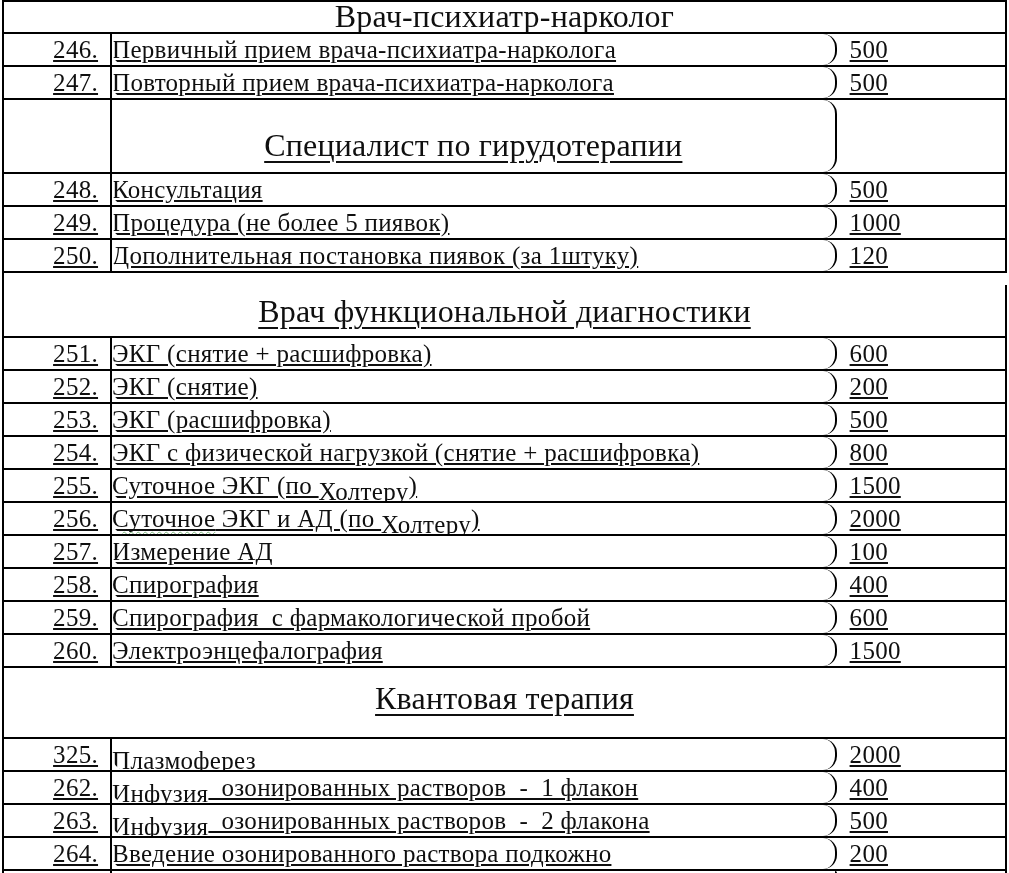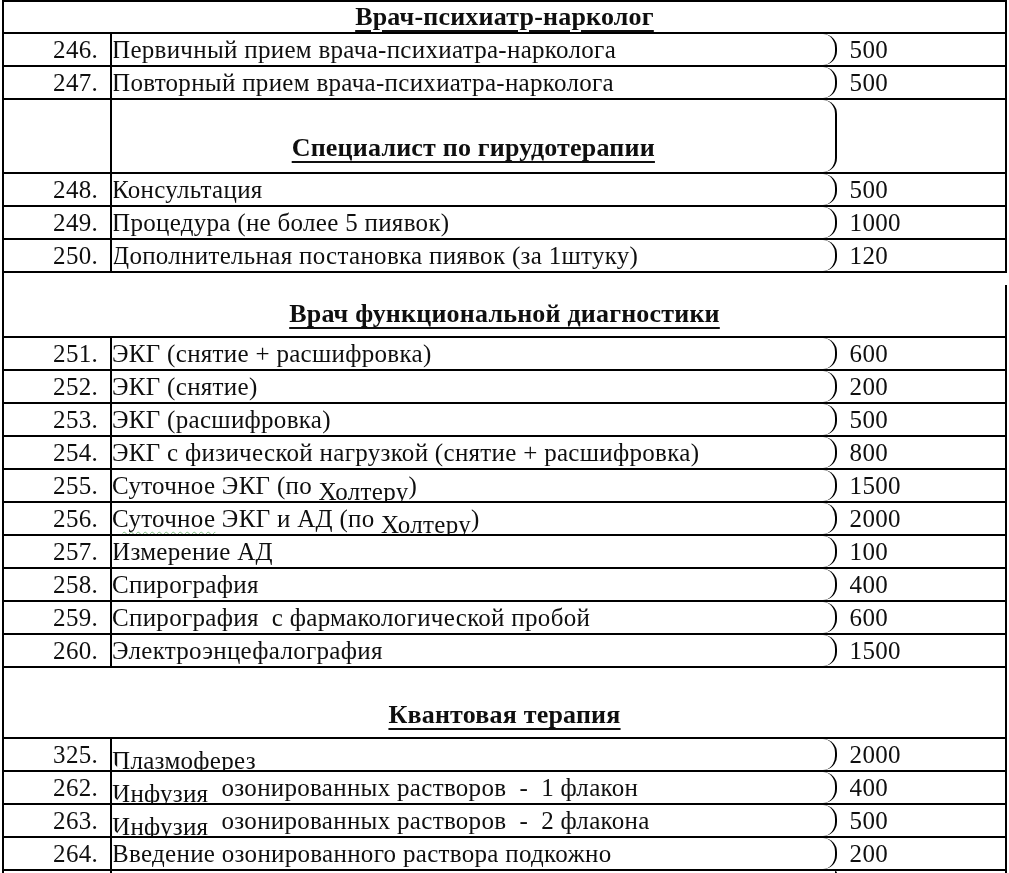--- a/index.html
+++ b/index.html
@@ -55,38 +55,38 @@
     width: 172px;
     border-right: 2px solid #000;
     padding-left: 13px;
   }
   .cell.full {
     width: 1003px;
     border-right: 2px solid #000;
     justify-content: center;
   }
   .sec-title {
-    font-weight: bold;
-    font-size: 26px;
+    font-weight: normal;
+    font-size: 32px;
     letter-spacing: 0.2px;
     text-decoration: underline;
     text-decoration-thickness: 2px;
     text-underline-offset: 5px;
     white-space: pre;
   }
   
   .trow.v-top { height: 32px; }
   .trow.v-top .cell.full { align-items: center; }
   .trow.v-celled { height: 74px; }
   .trow.v-celled .cell.svc { justify-content: center; align-items: flex-end; padding-bottom: 9px; }
   .trow.v-merged-medium { height: 65px; }
   .trow.v-merged-medium .cell.full { align-items: flex-end; padding-bottom: 7px; margin-top: 12px; }
   .trow.v-merged-tall { height: 71px; }
-  .trow.v-merged-tall .cell.full { align-items: flex-end; padding-bottom: 7px; }
-  .trow.v-item { height: 33px; }
+  .trow.v-merged-tall .cell.full { padding-bottom: 7px; }
+  .trow.v-item { height: 33px; text-decoration: underline; }
   .trow.v-partial { height: 4px; border-bottom: none; }
   .mark-red {
     text-decoration: underline wavy var(--spell-red);
     text-decoration-thickness: 1px;
     text-underline-offset: 4px;
     text-decoration-skip-ink: none;
     margin-top: 12px;
   }
   .mark-green {
     text-decoration: underline wavy var(--grammar-green);

